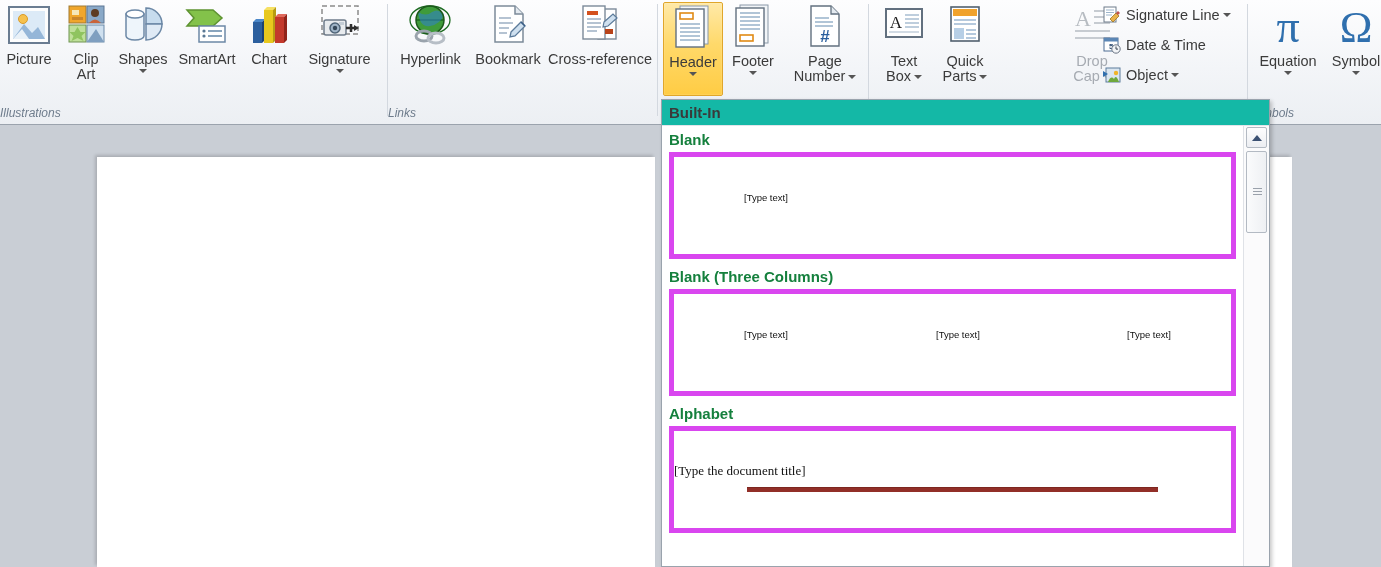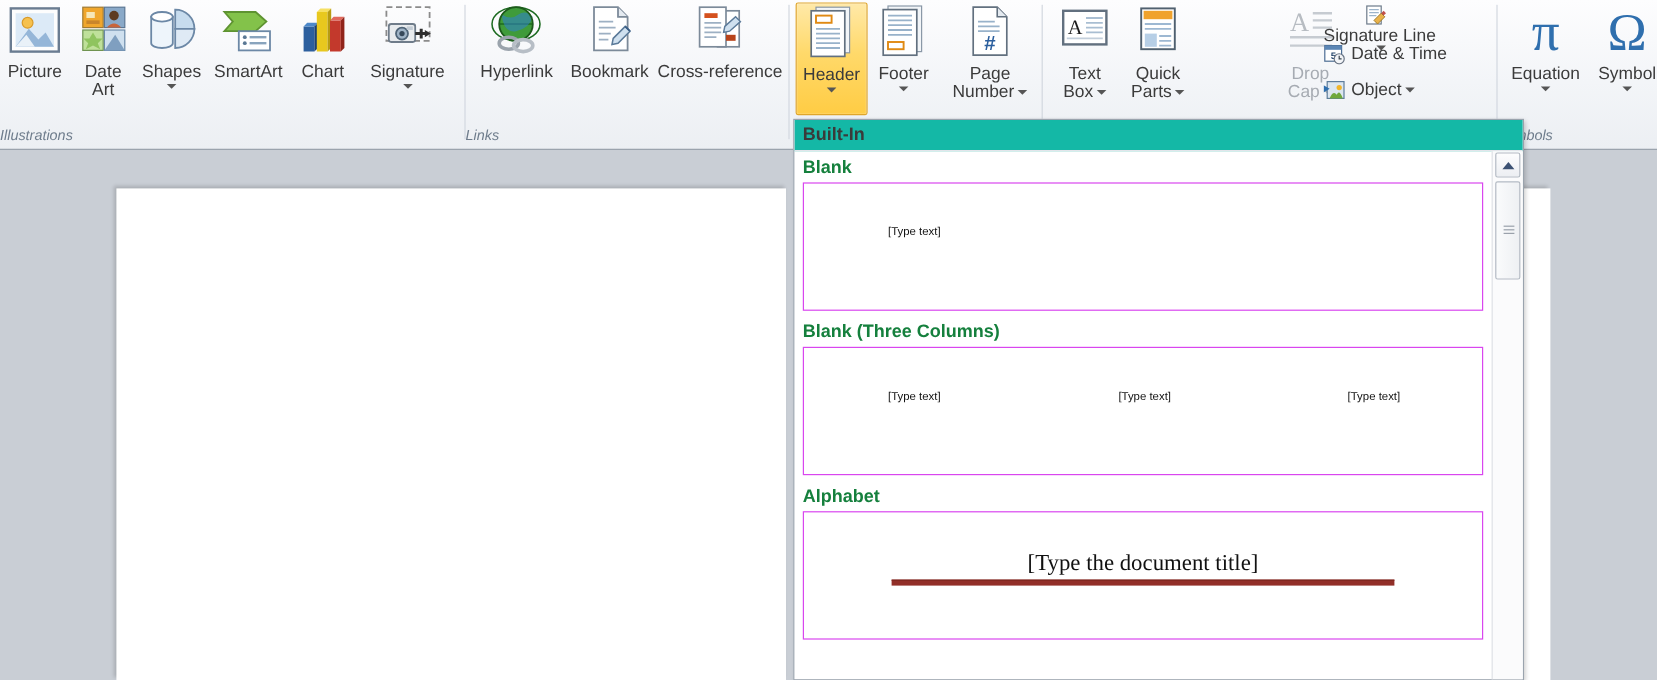--- a/index.html
+++ b/index.html
@@ -85,30 +85,30 @@
     display:flex;align-items:center;padding-left:7px;box-sizing:border-box;
   }
   #gal-strip .t{font-size:15px;font-weight:bold;color:#3a3a3a;
     font-family:"Liberation Sans",sans-serif;}
   #gal-body{position:absolute;left:0;top:26px;width:582px;height:441px;}
   .gal-grouphead{
     font-size:15px;font-weight:bold;color:#15803d;padding:5px 0 4px 7px;
     font-family:"Liberation Sans",sans-serif;
   }
   .gal-item{
-    margin:0 8px 0 7px;border:1px solid #d946ef;background:#fff;
+    margin:0 8px 0 7px;border:5px solid #d946ef;background:#fff;
     position:relative;box-sizing:border-box;
   }
   .tt{
     position:absolute;font-size:9.5px;color:#111;
     font-family:"Liberation Sans",sans-serif;white-space:nowrap;
   }
   .doctitle{
-    position:absolute;width:100%;text-align:center;top:32px;
-    font-family:"Liberation Serif",serif;font-size:19px;color:#111;
+    position:absolute;width:100%;top:32px;
+    font-family:"Liberation Serif",serif;font-size:13px;color:#111;
   }
   .titlerule{
     position:absolute;left:73px;right:73px;top:56px;height:4px;
     background:#922f28;border-top:1px solid #7d2720;
   }
 
   
   #gal-sb{
     position:absolute;right:0;top:26px;width:26px;height:441px;
     background:#fbfbfc;border-left:1px solid #dfe2e7;box-sizing:border-box;
@@ -159,21 +159,21 @@
             <rect x="9" y="15" width="11" height="3" fill="#c9852a"></rect>
           <rect x="24" y="4" width="17" height="17" fill="#8aa9c8" stroke="#5c7794"></rect>
           <circle cx="32" cy="11" r="4" fill="#5d3b22"></circle>
             <path d="M26 21 q6-7 12 0z" fill="#c9643a"></path>
           <rect x="6" y="23" width="17" height="17" fill="#bfe09a" stroke="#6f9350"></rect>
           <path d="M14.5 25 l3 5 5 0 -4 4 2 5 -6-3 -6 3 2-5 -4-4 5 0z" fill="#8fc45f"></path>
           <rect x="24" y="23" width="17" height="17" fill="#cfe0ef" stroke="#6a89a8"></rect>
           <path d="M24 40 L33 27 L41 40 Z" fill="#7f9fc0"></path>
         </svg>
       </span>
-      <span class="lbl">Date</span>
+      <span class="lbl">Clip</span>
       <span class="lbl">Art</span>
     </div>
 
     <div class="bigbtn" style="left:115px;width:56px;">
       <span class="ico">
         <svg width="46" height="46" viewBox="0 0 46 46">
           <path d="M26 6 a16 16 0 0 1 16 16 h-16 z" fill="#c7dcee" stroke="#6c88a6" stroke-width="1.5"></path>
           <path d="M26 38 a16 16 0 0 0 16-16 h-16 z" fill="#dfeaf5" stroke="#6c88a6" stroke-width="1.5"></path>
           <path d="M6 12 h18 v22 a9 4 0 0 1 -18 0 z" fill="#eef5fb" stroke="#6c88a6" stroke-width="1.5"></path>
           <ellipse cx="15" cy="12" rx="9" ry="4" fill="#ffffff" stroke="#6c88a6" stroke-width="1.5"></ellipse>
@@ -384,21 +384,21 @@
               <path d="M24 9 h16 M24 15 h16 M24 21 h16 M5 29 h35 M5 36 h35"></path>
             </g>
         </svg>
       </span>
       <span class="lbl" style="color:#a6abb2">Drop</span>
       <span class="lbl" style="color:#a6abb2">
         <span>Cap</span><span class="caret" style="border-top-color:#a6abb2"></span>
       </span>
     </div>
 
-    <div class="smallbtn" style="left:445px;top:4px;flex-direction:column;">
+    <div class="smallbtn" style="left:445px;top:4px;">
       <span class="sico">
         <svg width="18" height="18" viewBox="0 0 18 18">
           <rect x="1" y="1" width="12" height="15" fill="#fff" stroke="#6d7b8a"></rect>
           <g stroke="#9cb4cb" stroke-width="1">
               <path d="M3 4 h8 M3 6.5 h8 M3 9 h6"></path>
             </g>
           <path d="M7 13 l6-6 3 3 -6 6z" fill="#e9b24a" stroke="#9d7520" stroke-width=".8"></path>
           <path d="M13 7 l2-2 2 2 -2 2z" fill="#c0504d"></path>
         </svg>
       </span>

